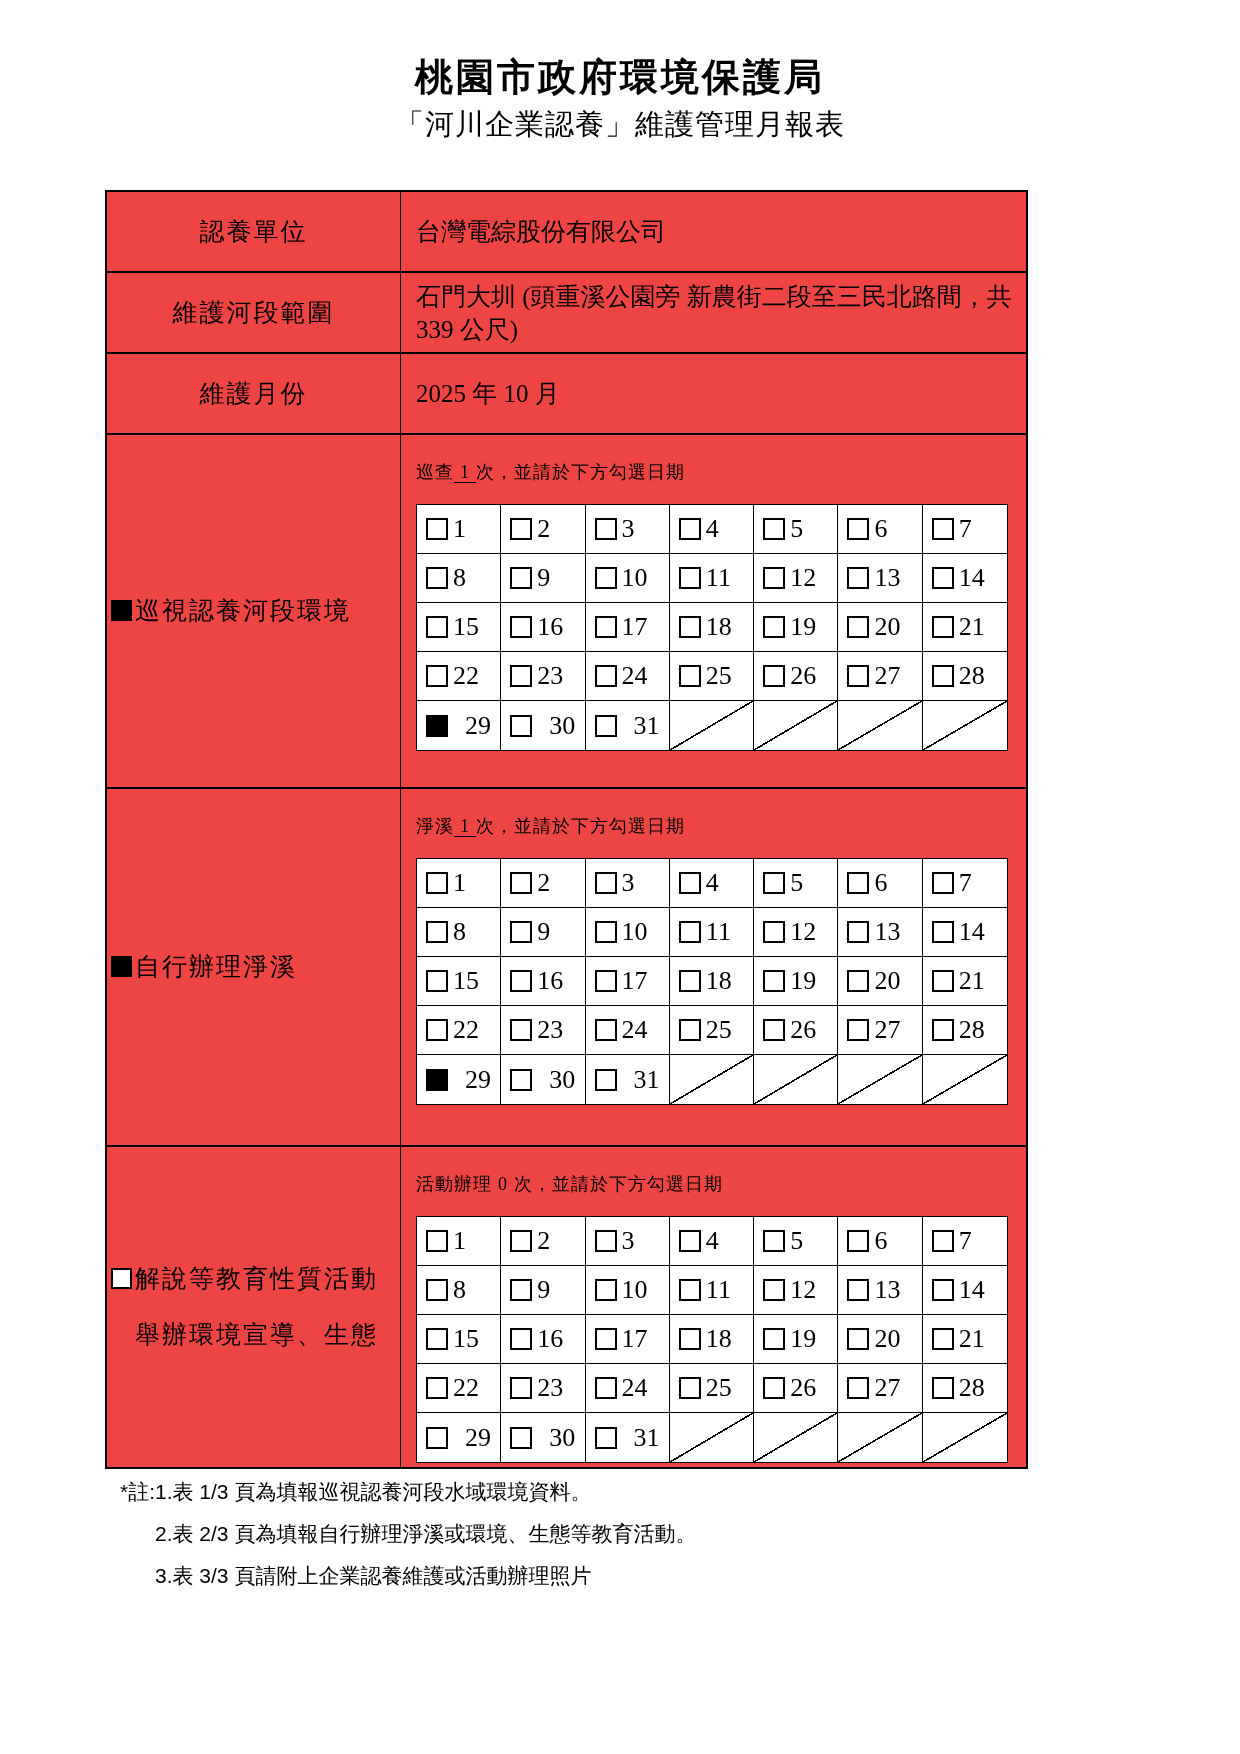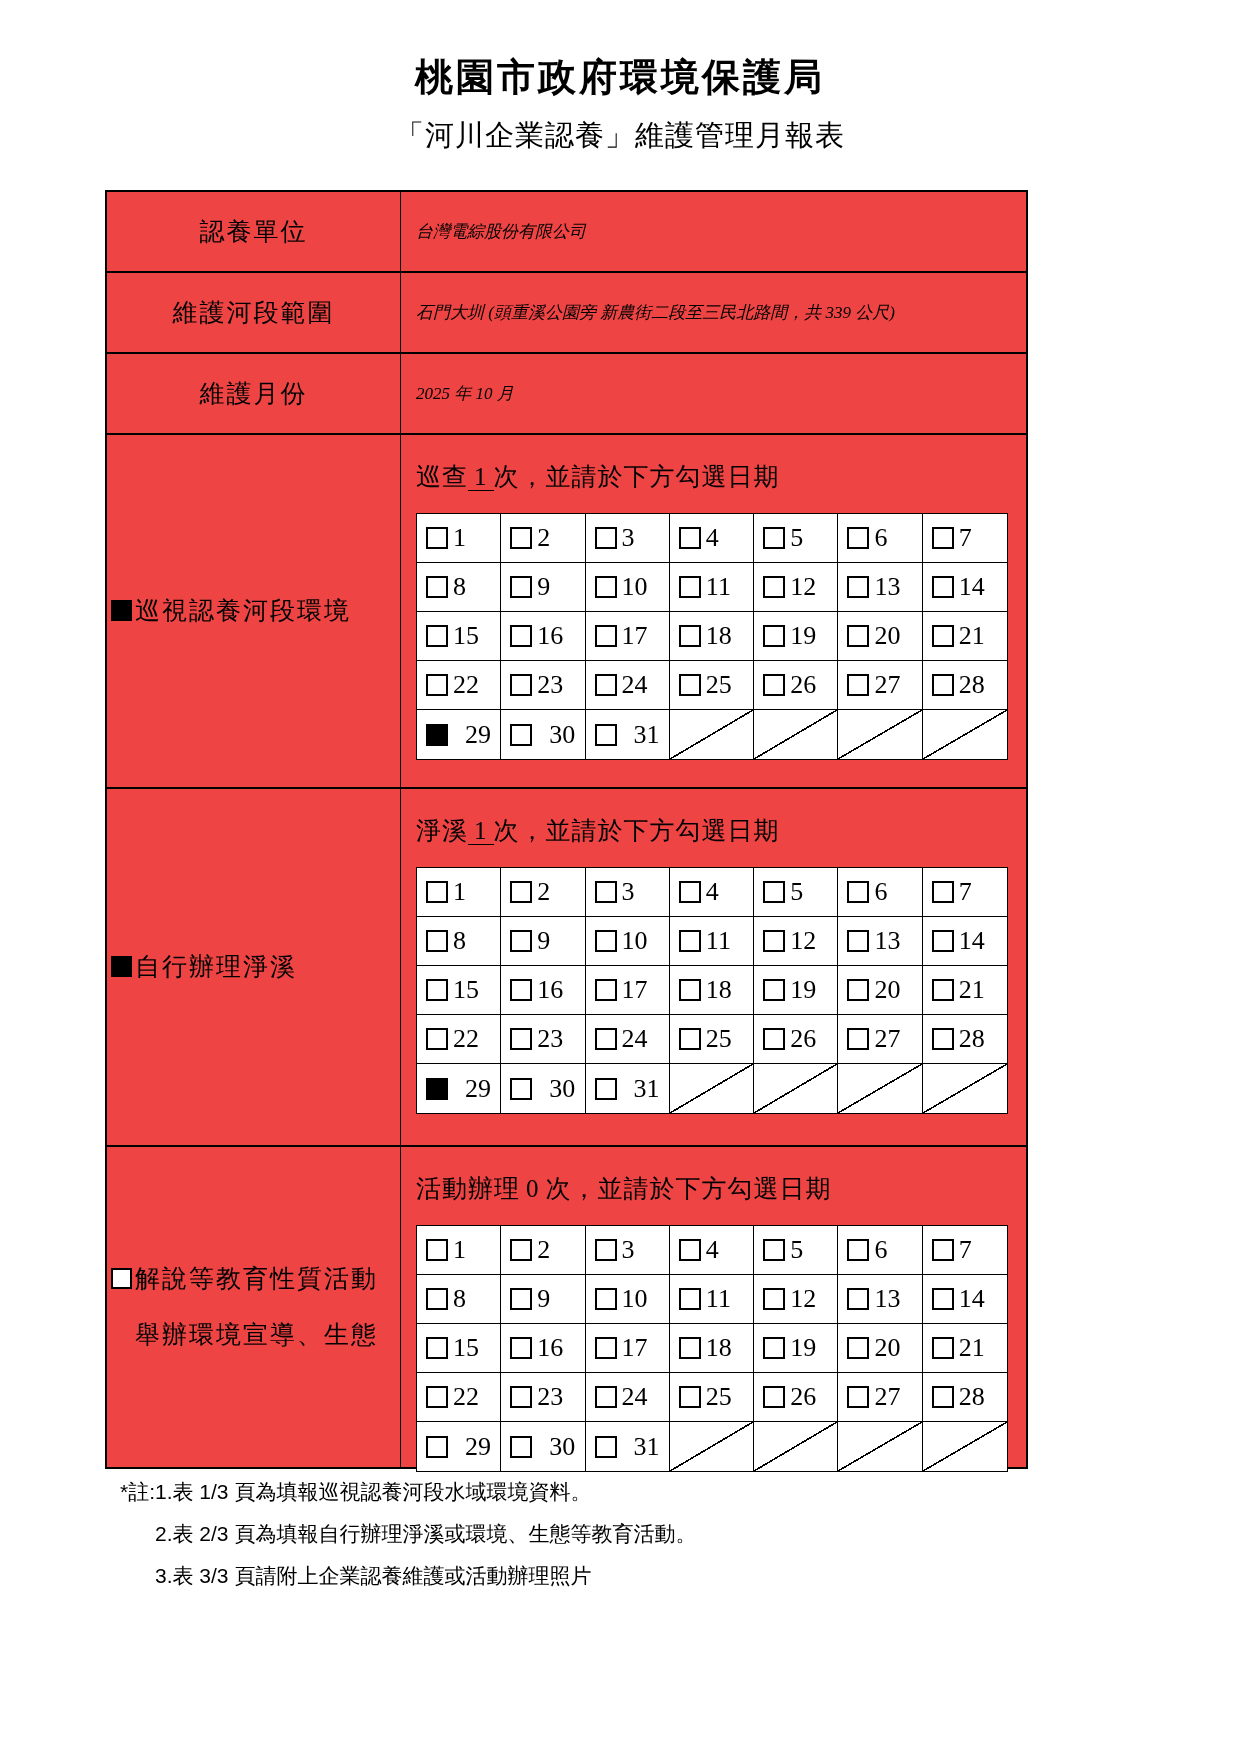--- a/index.html
+++ b/index.html
@@ -6,53 +6,53 @@
   .page {
     position:relative; width:1240px; height:1754px; background:#ffffff;
     font-family:"Liberation Serif","DejaVu Serif",serif; color:#000;
     overflow:hidden;
   }
   .title {
     position:absolute; top:52px; left:0; width:100%; text-align:center;
     font-size:38px; font-weight:700; letter-spacing:3px;
   }
   .subtitle {
-    position:absolute; top:116px; left:0; width:100%; text-align:center;
+    position:absolute; top:105px; left:0; width:100%; text-align:center;
     font-size:29px; letter-spacing:1px;
   }
 
   .form-table {
     position:absolute; left:105px; top:190px; width:923px;
     border:2.5px solid #000; box-sizing:border-box; background:#ef4444;
   }
   .row { display:flex; border-bottom:2px solid #000; box-sizing:border-box; }
   .row:last-child { border-bottom:none; }
   .label-cell {
     flex:0 0 294px; width:294px; border-right:1.5px solid #000;
     display:flex; align-items:center; justify-content:center;
     font-size:25px; box-sizing:border-box; letter-spacing:2px;
   }
   .content-cell { flex:1; box-sizing:border-box; }
 
   .info-row { height:81px; }
-  .info-row .content-cell { display:flex; align-items:center; padding-left:15px; font-size:17px;font-style:italic; }
+  .info-row .content-cell { display:flex; align-items:center; padding-left:15px; font-size:25px; }
 
   .sec-0 { height:354px; }
   .sec-1 { height:358px; }
   .sec-2 { height:320px; }
 
   .section-row .label-cell { justify-content:flex-start; padding-left:4px; align-items:center; }
   .section-label { display:flex; align-items:flex-start; font-size:25px; line-height:56px; }
   .section-label-checkbox {
     width:21px; height:21px; border:2px solid #000; box-sizing:border-box;
     flex:0 0 auto; margin-top:17px; margin-right:3px; background:#fff;
   }
   .section-label-checkbox.checked { background:#000; border-color:#000; }
 
-  .section-header { margin:25px 16px 0 15px; font-size:25px; letter-spacing:1px; }
+  .section-header { margin:25px 16px 0 15px; font-size:18px; letter-spacing:1px; }
   .header-count { padding:0 6px; }
   .header-count.underlined { border-bottom:1.5px solid #000; }
 
   .calendar-grid {
     display:grid; grid-template-columns:repeat(7,1fr); grid-auto-rows:49px;
     width:592px; margin:20px 0 0 15px; border:1.5px solid #000;
     box-sizing:border-box; background:#fff;
   }
   .day-cell {
     border-right:1px solid #000; border-bottom:1px solid #000;

